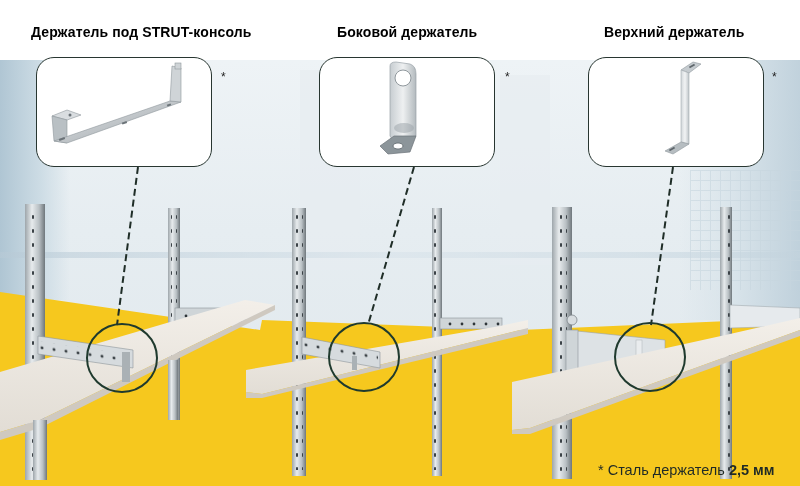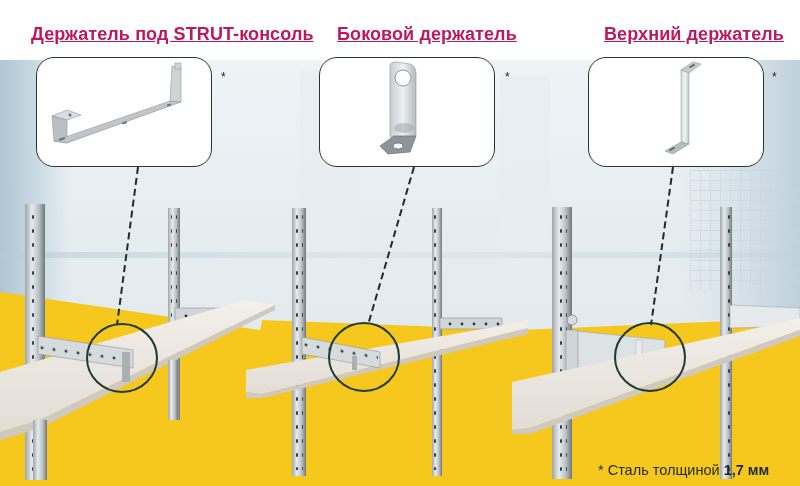--- a/index.html
+++ b/index.html
@@ -18,21 +18,21 @@
       background-image: linear-gradient(#c7d6df 1px, transparent 1px), linear-gradient(90deg, #c7d6df 1px, transparent 1px);
       background-size: 10px 10px; opacity: .6; }
     .bd-bldg { position: absolute; background: #e7edf1; opacity: .7; }
     .bd-rail { position: absolute; left: 0; width: 800px; height: 6px; background: linear-gradient(90deg, #b8cad6, #d8e3ea 50%, #c3d3dd); opacity: .6; }
 
     
     .yellow { position: absolute; left: 0; top: 0; width: 800px; height: 486px; background: #f6c81e;
       clip-path: polygon(0 292px, 260px 330px, 262px 320px, 520px 330px, 800px 318px, 800px 486px, 0 486px); }
 
     
-    .title { position: absolute; top: 24px; font-weight: bold; font-size: 18px; color: #be185d; letter-spacing: 0.1px; white-space: nowrap; text-decoration: underline; }
+    .title { position: absolute; top: 24px; font-weight: bold; font-size: 14px; color: #000000; letter-spacing: 0.1px; white-space: nowrap; }
 
     
     .card { position: absolute; top: 57px; width: 176px; height: 110px; background: #ffffff;
       border: 1.6px solid #283631; border-radius: 18px; }
     .asterisk { position: absolute; top: 70px; font-size: 12px; color: #222; }
 
     
     svg.overlay { position: absolute; left: 0; top: 0; width: 800px; height: 486px; pointer-events: none; }
 
     
@@ -196,15 +196,15 @@
       <polygon points="92,12 104,4 112,6 100,15" fill="#c5cbcf" stroke="#8f979c" stroke-width="0.6"></polygon>
       <rect x="100" y="7" width="6" height="2" fill="#5f676c" transform="rotate(-30 103 8)"></rect>
       <polygon points="92,12 100,15 100,86 92,84" fill="url(#b3)" stroke="#a3abb0" stroke-width="0.6"></polygon>
       <polygon points="76,93 92,84 100,86 84,96" fill="#b6bdc1" stroke="#8f979c" stroke-width="0.6"></polygon>
       <rect x="80" y="90" width="6" height="2" fill="#5f676c" transform="rotate(-30 83 91)"></rect>
     </svg>
   </div>
   <div class="asterisk" style="left:772px;">*</div>
 
   <div class="footnote">
-    <span>* Сталь толщиной </span><b>1,7 мм</b>
+    <span>* Сталь держатель </span><b>2,5 мм</b>
   </div>
 </div>
 
 </body></html>

